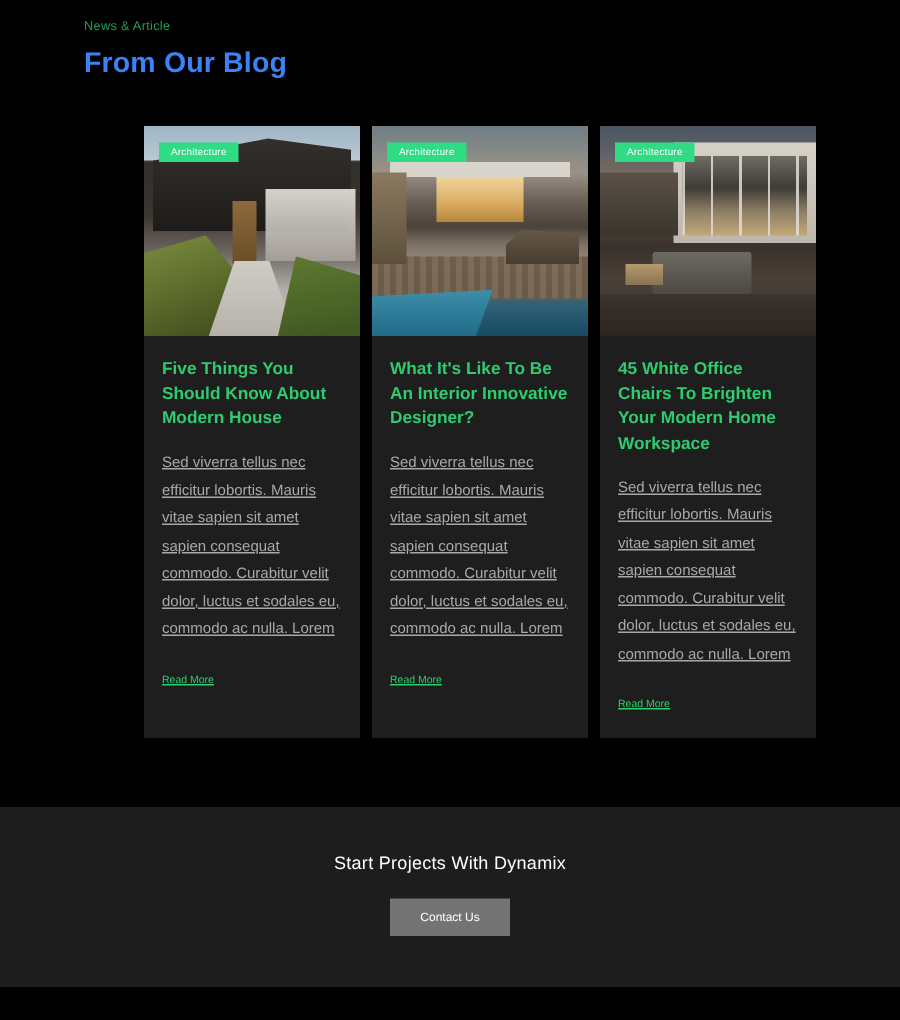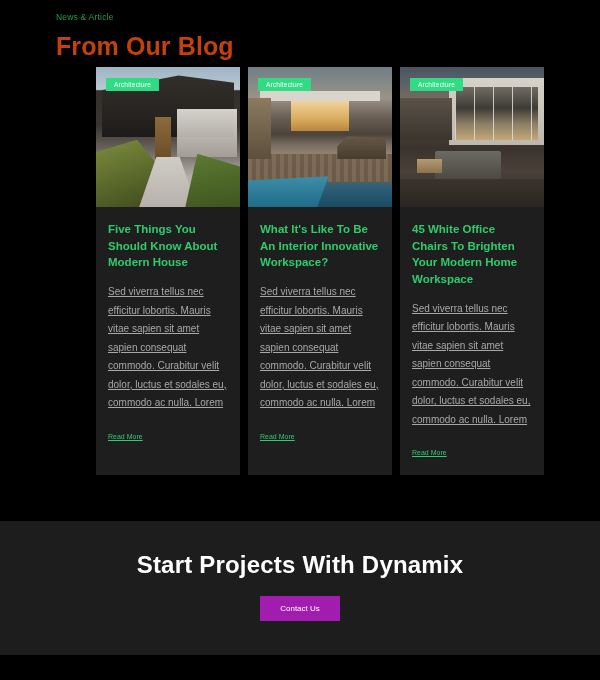--- a/index.html
+++ b/index.html
@@ -26,25 +26,25 @@
   }
 
   .eyebrow {
     color: #1f9e4f;
     font-size: 8.5px;
     letter-spacing: 0.2px;
     margin-bottom: 10px;
   }
 
   .section-title {
-    color: #c2410c;
-    font-size: 25px;
+    color: #3b82f6;
+    font-size: 19px;
     font-weight: bold;
     letter-spacing: 0.1px;
-    margin-bottom: 6px;
+    margin-bottom: 30px;
   }
 
   .cards {
     display: flex;
     gap: 8px;
     padding-left: 40px;
   }
 
   .card {
     width: 163px;
@@ -234,36 +234,36 @@
   
   .cta {
     margin-top: 46px;
     background: #1d1d1d;
     padding: 30px 60px 34px 60px;
     text-align: center;
   }
 
   .cta-title {
     color: #ffffff;
-    font-size: 24px;
-    font-weight: bold;
+    font-size: 12px;
+    font-weight: normal;
     letter-spacing: .2px;
     margin-bottom: 17px;
   }
 
   .cta-text {
     color: #9a9a9a;
     font-size: 8px;
     line-height: 1.95;
     max-width: 330px;
     margin: 0 auto 20px auto;
   }
 
   .cta-btn {
-    background: #a21caf;
+    background: #737373;
     color: #ffffff;
     font-size: 8px;
     border: none;
     padding: 8px 20px;
     cursor: pointer;
     font-family: inherit;
   }
 
   
   .footer {
@@ -306,21 +306,21 @@
             <div class="p2-deck"></div>
             <div class="p2-roof"></div>
             <div class="p2-interior"></div>
             <div class="p2-tree"></div>
             <div class="p2-chairs"></div>
             <div class="p2-pool"></div>
           </div>
           <span class="badge">Architecture</span>
         </div>
         <div class="card-body">
-          <h3 class="card-title">What It's Like To Be An Interior Innovative Workspace?</h3>
+          <h3 class="card-title">What It's Like To Be An Interior Innovative Designer?</h3>
           <p class="card-text">Sed viverra tellus nec efficitur lobortis. Mauris vitae sapien sit amet sapien consequat commodo. Curabitur velit dolor, luctus et sodales eu, commodo ac nulla. Lorem</p>
           <a class="read-more">Read More</a>
         </div>
       </article>
 
       <article class="card">
         <div class="card-media">
           <div class="photo photo-3">
             <div class="p3-house"></div>
             <div class="p3-glass"></div>

